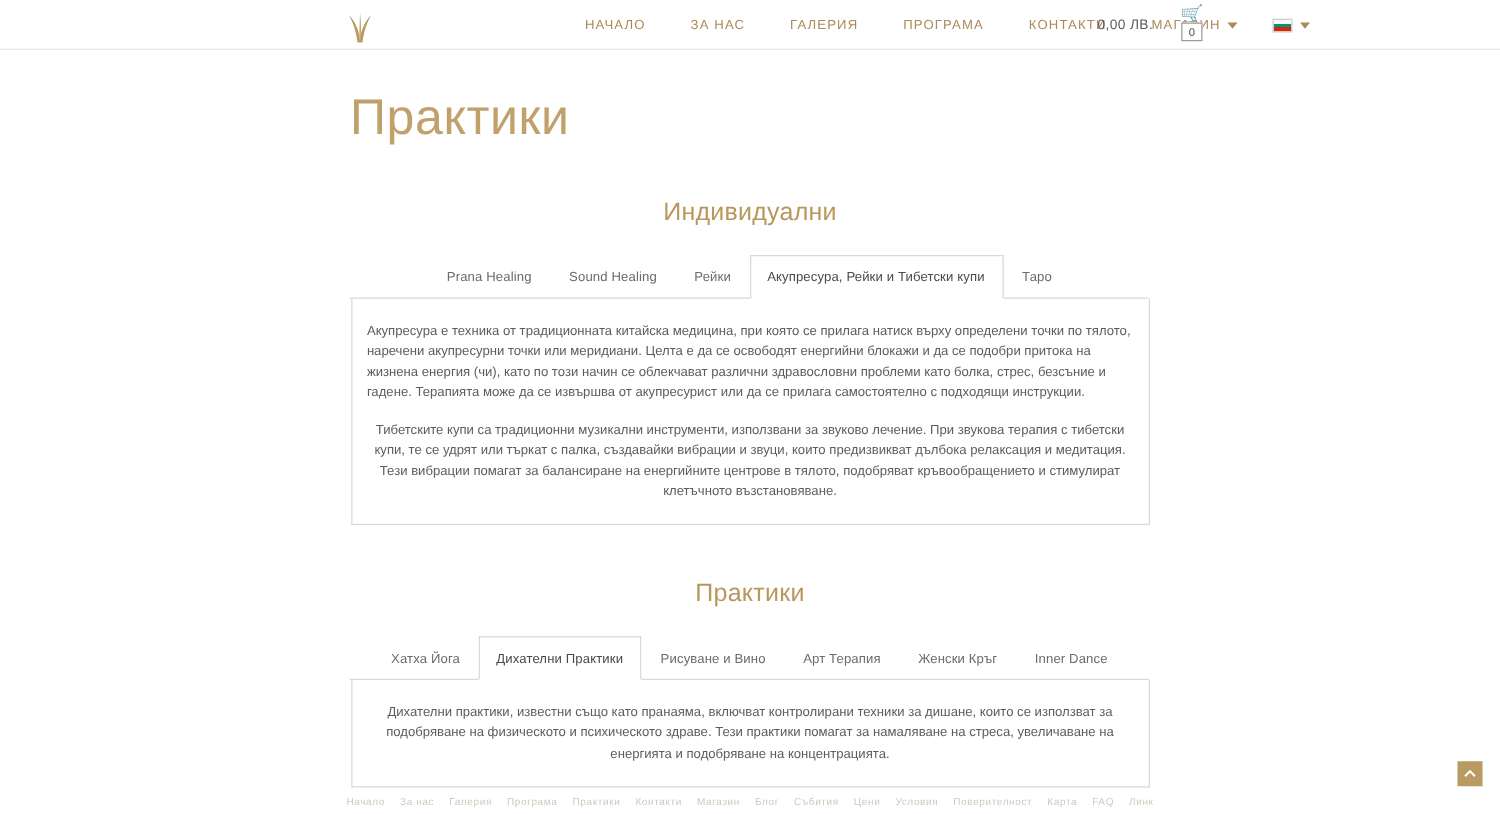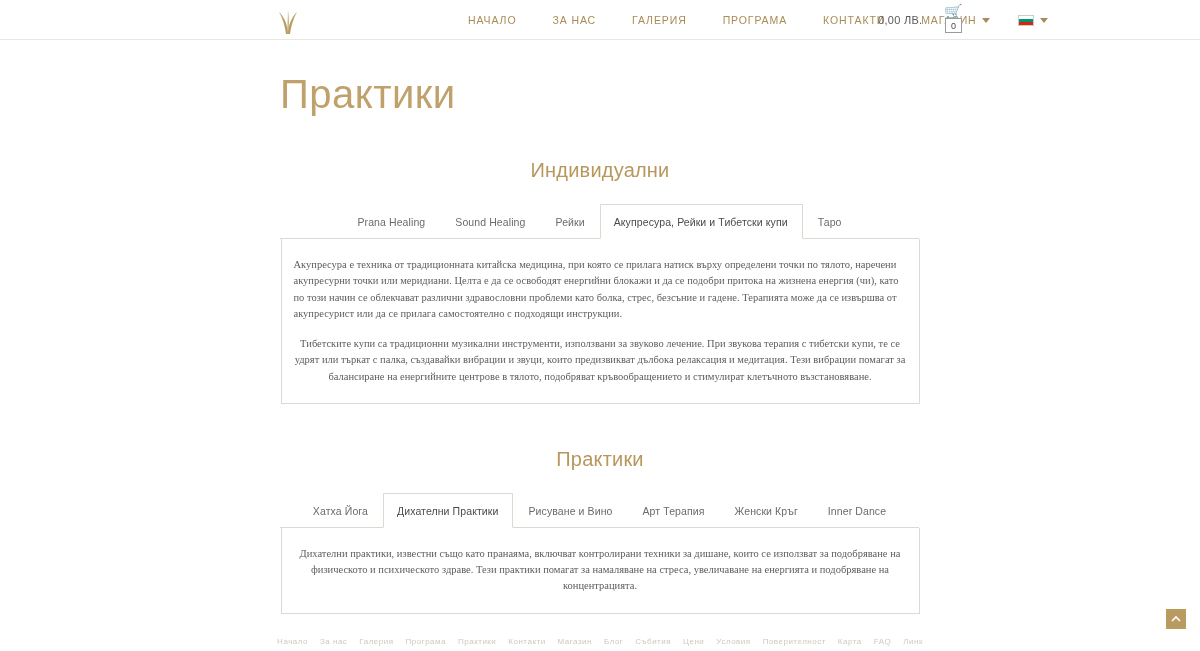--- a/index.html
+++ b/index.html
@@ -165,21 +165,20 @@
     padding-left: 13px;
   }
 
   .panel {
     width: 639px;
     margin: 0 auto;
     border: 1px solid #ddd9d1;
     border-top: none;
     padding: 18px 12px 18px 12px;
     background: #fff;
-    font-family: Liberation Serif, serif;
   }
   .panel p {
     margin: 0 0 14px 0;
     font-size: 10.5px;
     line-height: 1.55;
     color: #5d5d5d;
     text-align: left;
   }
   .panel p:last-child { margin-bottom: 0; text-align: center; }
 

